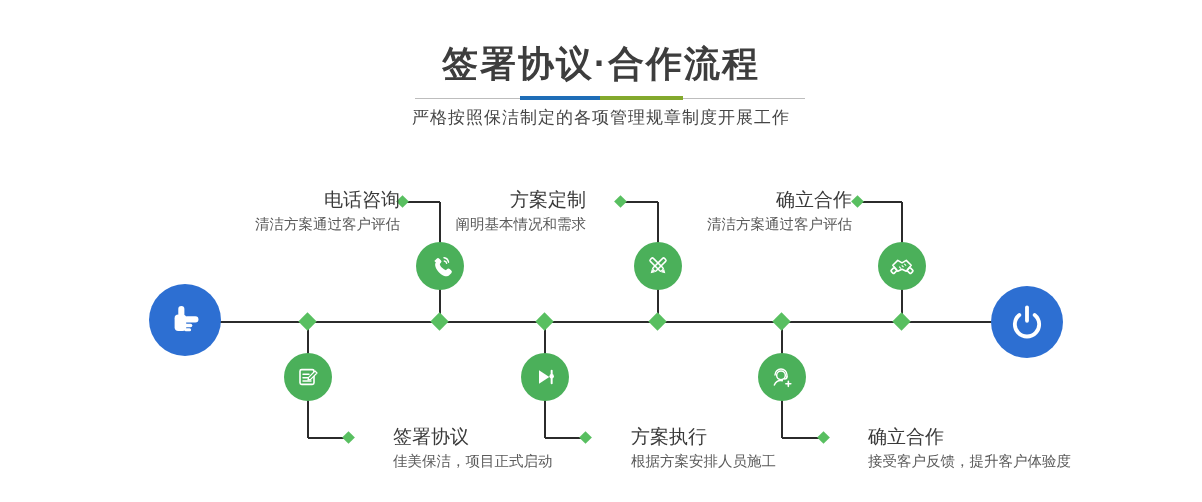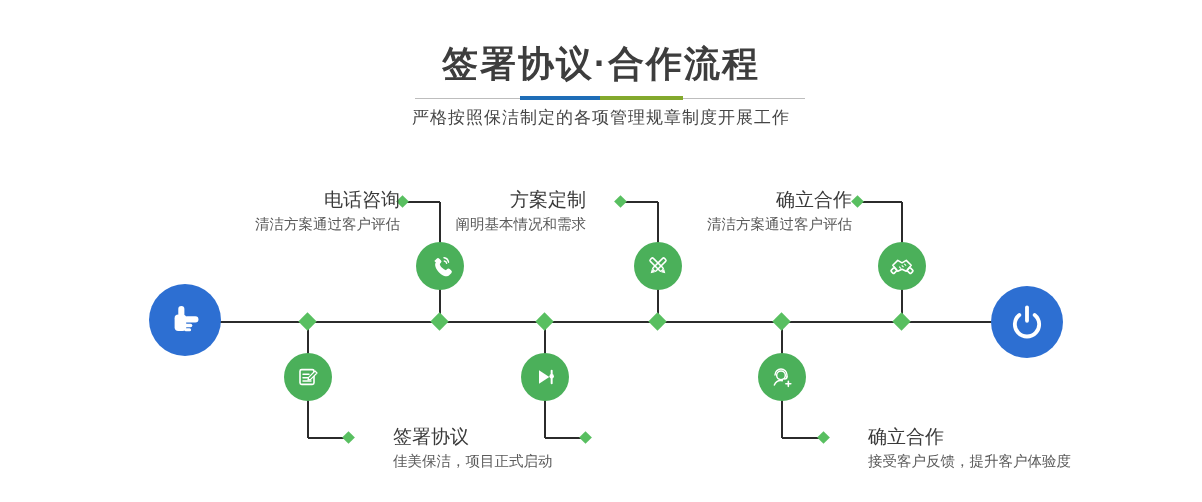--- a/index.html
+++ b/index.html
@@ -189,20 +189,24 @@
 
   <div class="node green n-e" style="background: rgb(75, 176, 90);">
     <span>
       <svg width="32" height="32" viewBox="0 0 48 48" fill="#fff">
         <path d="M15 14 L30.5 24 L15 34z"></path>
         <rect x="32.5" y="13" width="3" height="22" rx="1.5"></rect>
         <circle cx="34" cy="23" r="3.4"></circle>
       </svg>
     </span>
   </div>
+  <div class="label bottom l-e">
+    <div class="t">方案执行</div>
+    <div class="d">根据方案安排人员施工</div>
+  </div>
 
   <div class="node green n-f" style="background: rgb(75, 176, 90);">
     <span>
       <svg width="32" height="32" viewBox="0 0 48 48" fill="none" stroke="#fff" stroke-width="2.2" stroke-linecap="round">
         <circle cx="22.5" cy="21.5" r="6.5"></circle>
         <path d="M13.5 21 a9 9 0 0 1 18 0 v2.5"></path>
         <path d="M31.5 23.5 a3.5 3.5 0 0 1 -3.5 3.5"></path>
         <path d="M12.5 36 a11 11 0 0 1 12-6.5"></path>
         <path d="M33.5 30.5 v7.5 M29.8 34.2 h7.4" stroke-width="2.4"></path>
       </svg>

